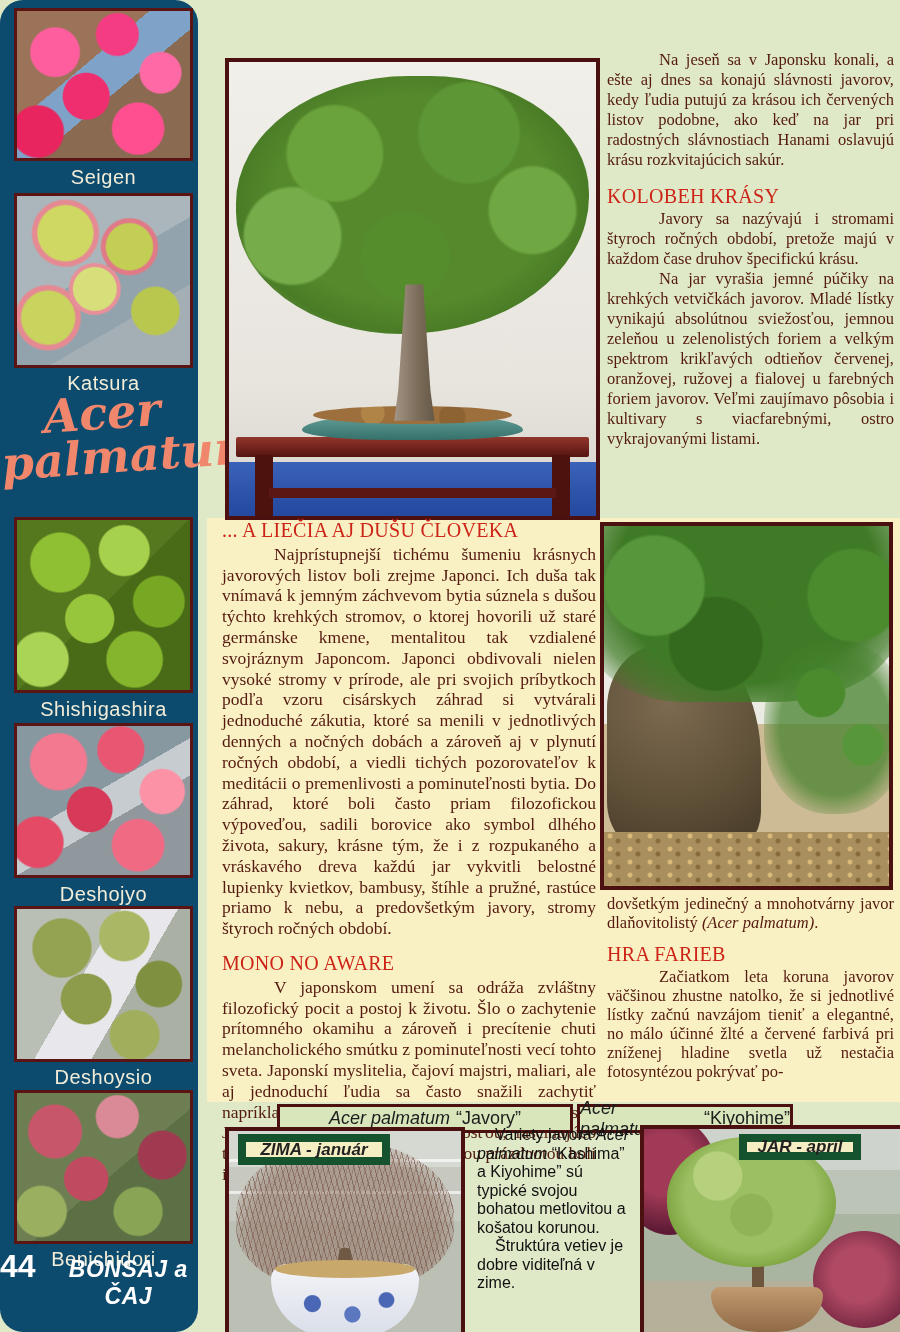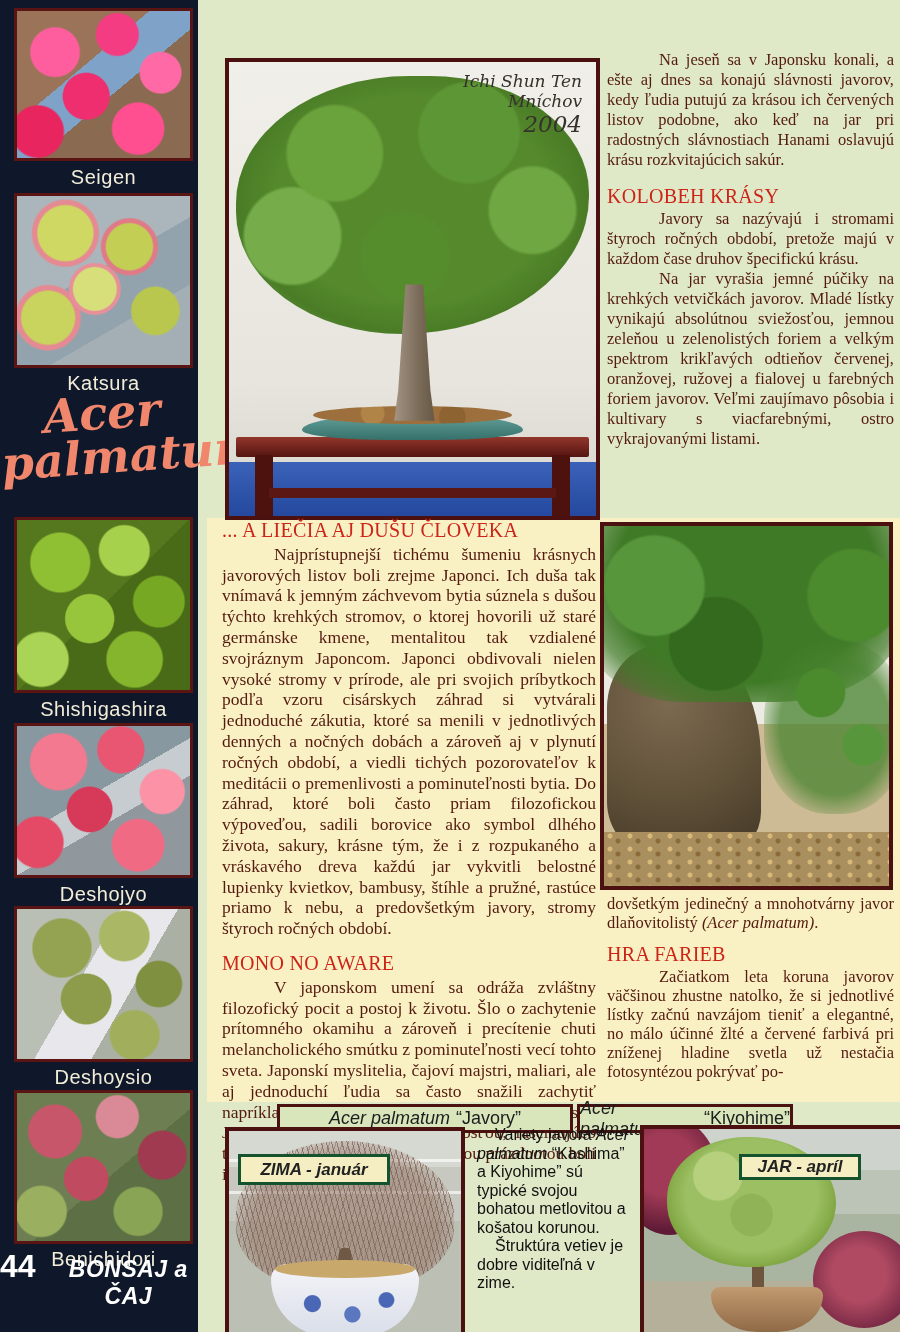--- a/index.html
+++ b/index.html
@@ -3,21 +3,21 @@
 <meta charset="utf-8">
 <style>
   html,body{margin:0;padding:0;}
   body{width:900px;height:1332px;position:relative;overflow:hidden;
        background:#dfe9c7;font-family:"Liberation Serif",serif;}
 
   
   .band-yellow{position:absolute;left:207px;top:518px;width:693px;height:584px;background:#f9f1c4;}
 
   
-  .sidebar{position:absolute;left:0;top:0;width:198px;height:1332px;background:#0f172a;}
+  .sidebar{position:absolute;left:0;top:0;width:198px;height:1332px;background:#0c4a6e;border-radius:23px;}
   .sb-photo{position:absolute;left:14px;width:179px;border:3px solid #5a1414;box-sizing:border-box;}
   .sb-label{position:absolute;left:0;width:207px;text-align:center;color:#f2edd8;
             font-family:"Liberation Sans",sans-serif;font-size:20px;letter-spacing:.5px;}
   .script-title{position:absolute;left:0;top:392px;width:207px;text-align:center;
                 font-family:"DejaVu Serif",serif;font-style:italic;font-weight:bold;
                 font-size:46px;line-height:.95;color:#f0876c;transform:rotate(-4deg);}
   .sb-footer{position:absolute;left:0;bottom:22px;width:207px;display:flex;align-items:baseline;
              justify-content:center;gap:14px;color:#ffffff;font-family:"Liberation Sans",sans-serif;}
   .sb-footer .num{font-size:32px;font-weight:bold;}
   .sb-footer .mag{font-size:23px;font-weight:bold;font-style:italic;letter-spacing:.5px;text-align:center;}
@@ -169,24 +169,24 @@
       border-radius:10% 10% 50% 50%/22% 22% 100% 100%;
       background:linear-gradient(#c29a70,#8f6a46);}
 
   
   .caption-bar{position:absolute;top:1104px;height:29px;background:#d9e6bb;border:3px solid #4b1110;
       box-sizing:border-box;display:flex;align-items:center;justify-content:center;gap:6px;
       font-family:"Liberation Sans",sans-serif;font-size:18px;color:#1d1d1d;}
   .cap-kashima{left:277px;width:296px;}
   .cap-kiyohime{left:577px;width:216px;}
   .caption-bar .it{font-style:italic;}
-  .season-label{position:absolute;background:#f4eec2;border:3px solid #14532d;box-sizing:border-box;
+  .season-label{position:absolute;background:#f4eec2;border:8px solid #14532d;box-sizing:border-box;
       display:flex;align-items:center;justify-content:center;
       font-family:"Liberation Sans",sans-serif;font-style:italic;font-weight:bold;
-      font-size:17px;color:#222;margin-top:20px;}
+      font-size:17px;color:#222;}
   .lab-zima{left:238px;top:1134px;width:152px;height:31px;}
   .lab-jar{left:739px;top:1134px;width:122px;height:26px;}
 
   
   .bottom-note{position:absolute;left:477px;top:1126px;width:160px;
       font-family:"Liberation Sans",sans-serif;font-size:16px;line-height:18.5px;color:#111;}
   .bottom-note p{margin:0;text-indent:18px;}
   .bottom-note .it{font-style:italic;}
 </style>
 </head>
@@ -227,25 +227,20 @@
 <div class="frame photo-main">
   <div class="m-canopy"></div>
   <div class="m-blue"></div>
   <div class="m-tabletop"></div>
   <div class="m-leg" style="left:7%"></div>
   <div class="m-leg" style="right:7%"></div>
   <div class="m-stretcher"></div>
   <div class="m-pot"></div>
   <div class="m-soil"></div>
   <div class="m-trunk"></div>
-  <div class="m-credit">
-    <div>Ichi Shun Ten</div>
-    <div>Mníchov</div>
-    <div class="year">2004</div>
-  </div>
 </div>
 
 <div class="bodycol col-top">
   <p class="indent">Na jeseň sa v Japonsku konali, a ešte aj dnes sa konajú slávnosti javorov, kedy ľudia putujú za krásou ich červených listov podobne, ako keď na jar pri radostných slávnostiach Hanami oslavujú krásu rozkvitajúcich sakúr.</p>
   <div class="gap"></div>
   <h3 class="red-head">KOLOBEH KRÁSY</h3>
   <p class="indent">Javory sa nazývajú i stromami štyroch ročných období, pretože majú v každom čase druhov špecifickú krásu.</p>
   <p class="indent">Na jar vyrašia jemné púčiky na krehkých vetvičkách javorov. Mladé lístky vynikajú absolútnou sviežosťou, jemnou zeleňou u zelenolistých foriem a velkým spektrom krikľavých odtieňov červenej, oranžovej, ružovej a fialovej u farebných foriem javorov. Veľmi zaujímavo pôsobia i kultivary s viacfarebnými, ostro vykrajovanými listami.</p>
 </div>
 

